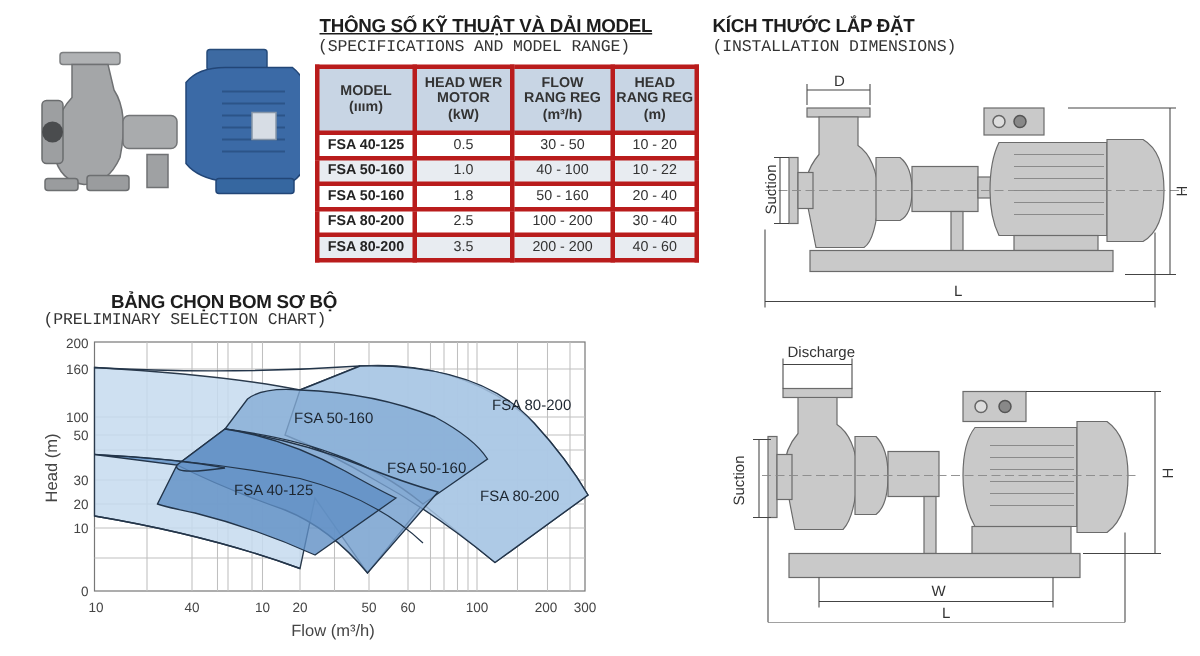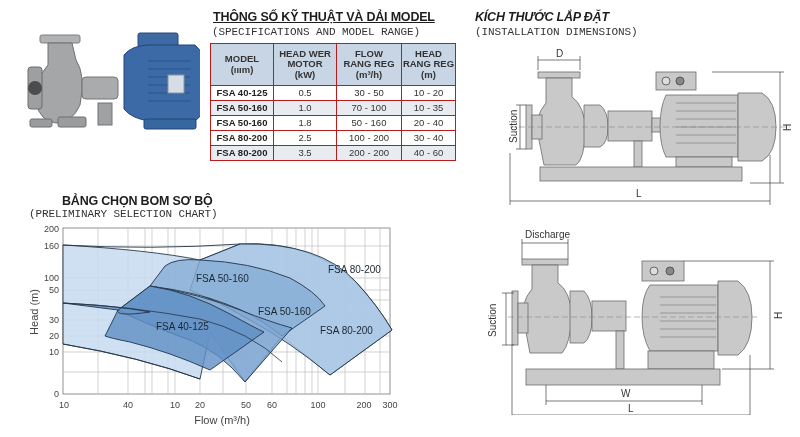--- a/index.html
+++ b/index.html
@@ -1,21 +1,21 @@
 <!DOCTYPE html>
 <html><head>
 <meta charset="utf-8">
 <style>
   html, body { margin:0; padding:0; }
   body { width:800px; height:437px; background:#ffffff; position:relative; overflow:hidden; font-family:"Liberation Sans", sans-serif; color:#222; }
   .abs { position:absolute; }
   .h-title { font-family:"Liberation Sans", sans-serif; font-weight:bold; font-size:12.5px; color:#1d1d1d; letter-spacing:-0.2px; white-space:nowrap; }
   .h-sub { font-family:Liberation Mono, monospace; font-size:11px; color:#333; white-space:nowrap; letter-spacing:-0.1px; }
   table.spec { border-collapse:collapse; font-size:9.5px; }
-  table.spec th, table.spec td { border:1px solid #b91c1c; text-align:center; padding:0; }
+  table.spec th, table.spec td { border:3px solid #b91c1c; text-align:center; padding:0; }
   table.spec th { background:#c8d5e4; font-weight:bold; color:#333; line-height:10.5px; height:41px; }
   table.spec td { height:14px; line-height:14px; color:#333; }
   table.spec td.model { font-weight:bold; color:#222; }
   table.spec tr.alt td { background:#e8ecf1; }
   table.spec tr.norm td { background:#ffffff; }
   svg text { font-family:"Liberation Sans", sans-serif; }
 </style>
 </head>
 <body>
 
@@ -78,22 +78,22 @@
     <tbody>
       <tr class="norm">
         <td class="model">FSA 40-125</td>
         <td>0.5</td>
         <td>30 - 50</td>
         <td>10 - 20</td>
       </tr>
       <tr class="alt">
         <td class="model">FSA 50-160</td>
         <td>1.0</td>
-        <td>70 - 100</td>
-        <td>10 - 35</td>
+        <td>40 - 100</td>
+        <td>10 - 22</td>
       </tr>
       <tr class="norm">
         <td class="model">FSA 50-160</td>
         <td>1.8</td>
         <td>50 - 160</td>
         <td>20 - 40</td>
       </tr>
       <tr class="norm">
         <td class="model">FSA 80-200</td>
         <td>2.5</td>
@@ -103,21 +103,21 @@
       <tr class="alt">
         <td class="model">FSA 80-200</td>
         <td>3.5</td>
         <td>200 - 200</td>
         <td>40 - 60</td>
       </tr>
     </tbody>
   </table>
 </div>
 
-<div class="abs h-title" style="left:475px;top:10px;font-style:italic;">KÍCH THƯỚC LẮP ĐẶT</div>
+<div class="abs h-title" style="left:475px;top:10px;">KÍCH THƯỚC LẮP ĐẶT</div>
 <div class="abs h-sub" style="left:475px;top:26px;">(INSTALLATION DIMENSIONS)</div>
 
 <svg class="abs" style="left:480px;top:45px;" width="320" height="165" viewBox="0 0 320 165">
   <g fill="#c9c9c9" stroke="#6b6b6b" stroke-width="0.8">
 
     <rect x="58" y="27" width="42" height="6"></rect>
 
     <path d="M66 33 L92 33 L92 52 Q104 60 106 85 Q104 115 96 120 L64 120 Q60 100 58 90 Q54 72 66 58 Z"></path>
 
     <rect x="46" y="60" width="6" height="44"></rect>
@@ -211,21 +211,21 @@
     <line x1="32" y1="130" x2="32" y2="200"></line>
       <line x1="270" y1="140" x2="270" y2="200"></line>
   </g>
   <text x="45" y="23" font-size="10" fill="#333">Discharge</text>
   <text x="0" y="0" font-size="10" fill="#333" transform="translate(16,122) rotate(-90)">Suction</text>
   <text x="0" y="0" font-size="10" fill="#333" transform="translate(302,104) rotate(-90)">H</text>
   <text x="141" y="182" font-size="10" fill="#333">W</text>
   <text x="148" y="197" font-size="10" fill="#333">L</text>
 </svg>
 
-<div class="abs h-title" style="left:29px;top:194px;padding-left:33px;">BẢNG CHỌN BOM SƠ BỘ</div>
+<div class="abs h-title" style="left:41px;top:194px;padding-left:33px;">BẢNG CHỌN BOM SƠ BỘ</div>
 <div class="abs h-sub" style="left:29px;top:208px;">(PRELIMINARY SELECTION CHART)</div>
 
 <svg class="abs" style="left:0;top:222px;" width="420" height="215" viewBox="0 0 420 215">
 
   <rect x="63" y="6" width="327" height="166" fill="#ffffff" stroke="#777" stroke-width="0.8"></rect>
 
   <g stroke="#bfbfbf" stroke-width="0.7">
     <line x1="98" y1="6" x2="98" y2="172"></line>
       <line x1="128" y1="6" x2="128" y2="172"></line>
     <line x1="145" y1="6" x2="145" y2="172"></line>

